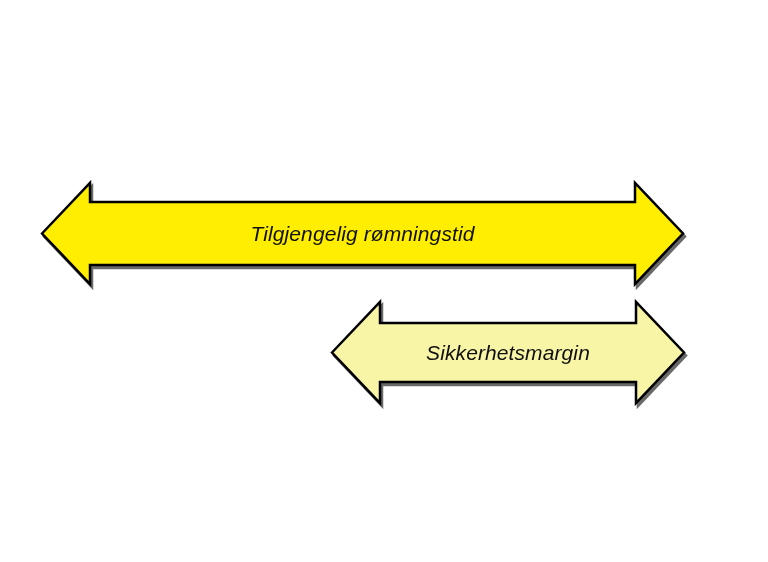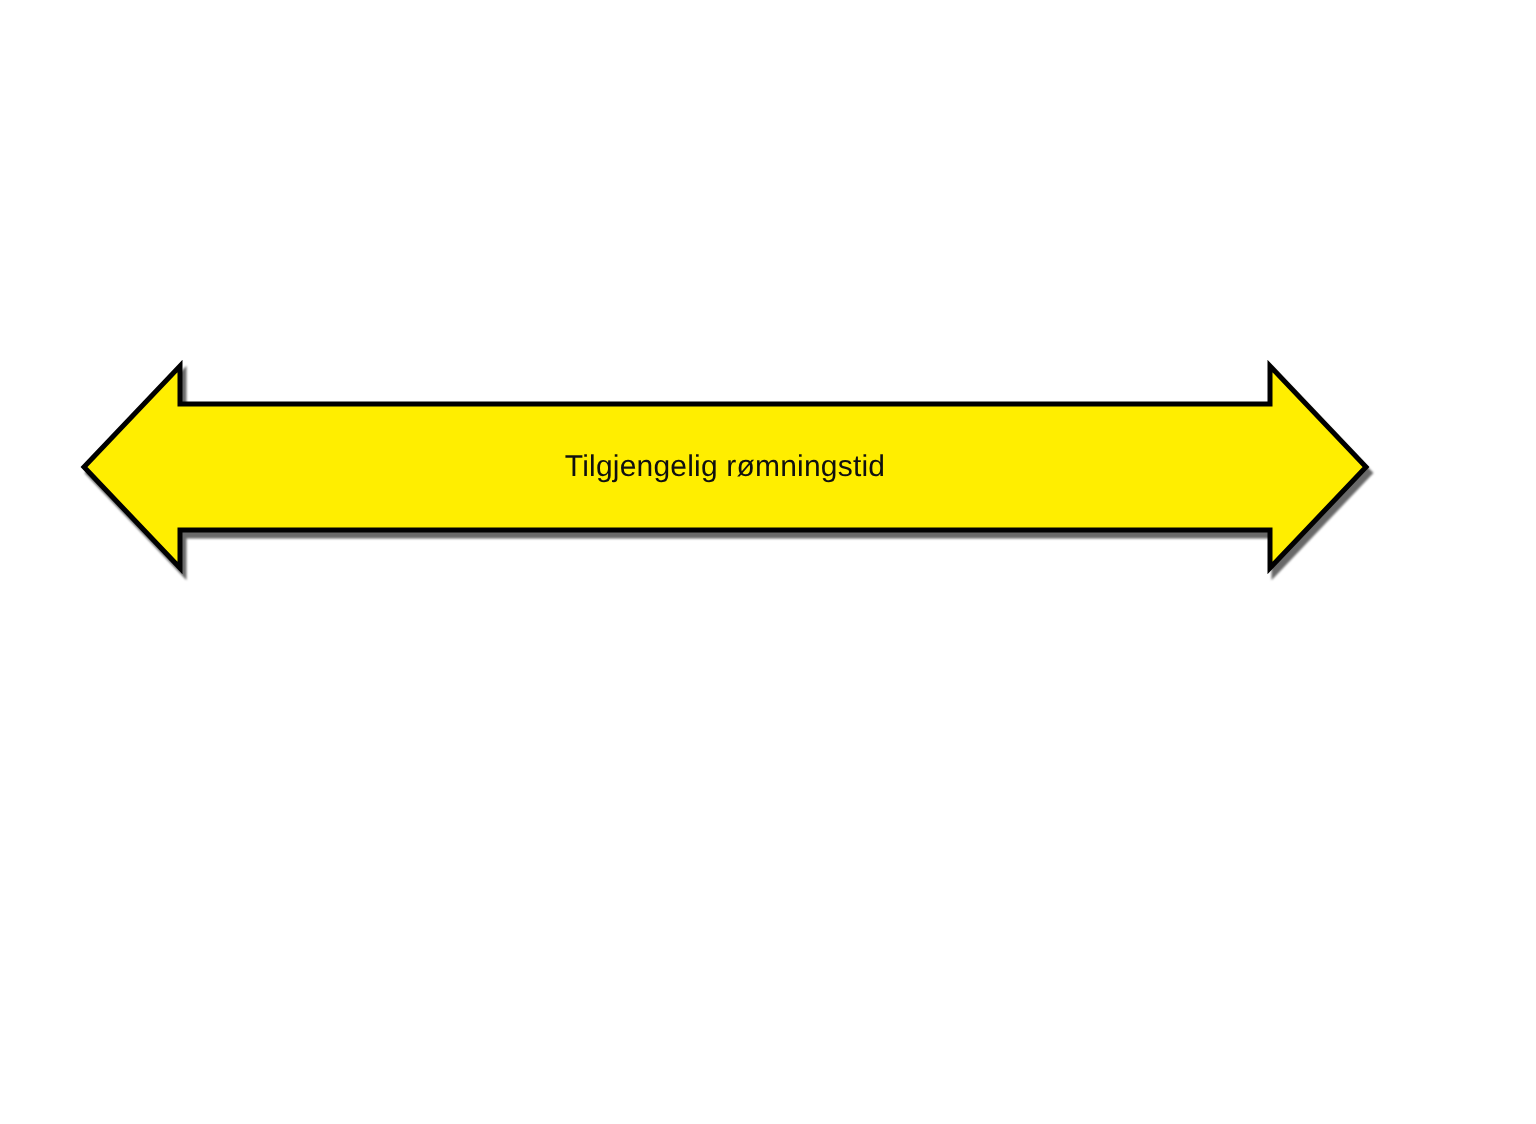--- a/index.html
+++ b/index.html
@@ -32,37 +32,44 @@
   }
   .arrow .label {
     position: absolute;
     left: 0;
     top: 0;
     width: 100%;
     height: 100%;
     display: flex;
     align-items: center;
     justify-content: center;
-    font-size: 15px;
+    font-size: 21px;
     line-height: 1;
     color: #101010;
     letter-spacing: 0.1px;
     user-select: none;
+    font-style: italic;
   }
   .arrow-available { left: 40px; top: 180px; width: 645px; height: 107px; }
   .arrow-required  { left: 41px; top: 299px; width: 291px; height: 107px; }
   .arrow-margin    { left: 330px; top: 299px; width: 356px; height: 107px; }
 </style>
 </head>
 <body>
 
 <div class="canvas">
 
   <div class="arrow arrow-available">
     <svg width="645" height="107" viewBox="0 0 645 107">
       <polygon points="2,53.5 50,3 50,22 595,22 595,3 643,53.5 595,104 595,85 50,85 50,104" fill="#FFEE00"></polygon>
     </svg>
     <div class="label">Tilgjengelig rømningstid</div>
   </div>
 
 
+  <div class="arrow arrow-margin">
+    <svg width="356" height="107" viewBox="0 0 356 107">
+      <polygon points="2,53.5 50,3 50,24 306,24 306,3 354,53.5 306,104 306,83 50,83 50,104" fill="#F8F5A7"></polygon>
+    </svg>
+    <div class="label">Sikkerhetsmargin</div>
+  </div>
 
 </div>
 
 </body></html>

